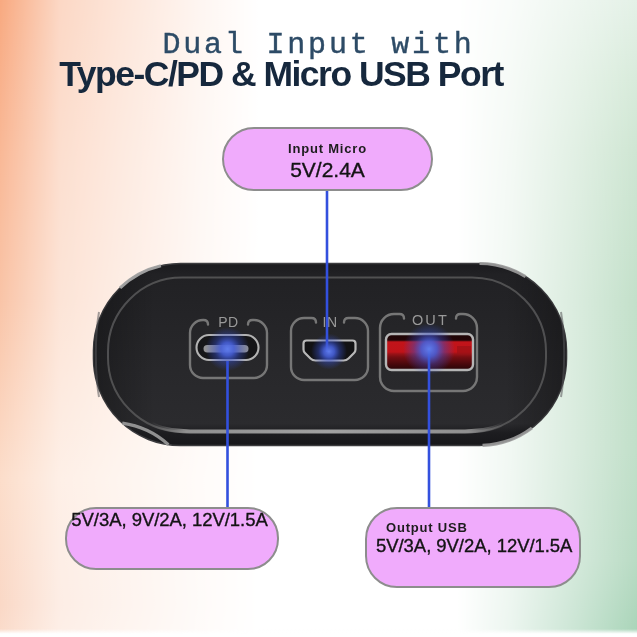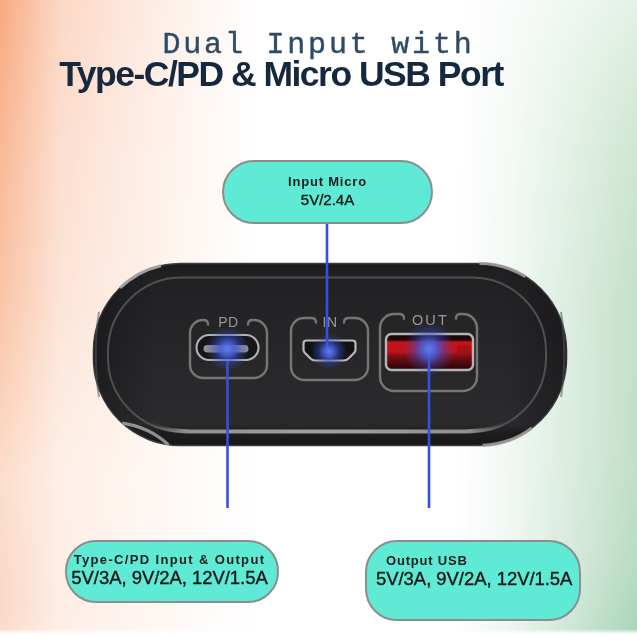--- a/index.html
+++ b/index.html
@@ -10,26 +10,26 @@
   }
   .t1{
     position:absolute;top:28px;left:0;width:637px;text-align:center;
     font-size:30px;font-weight:500;color:#2d4b66;letter-spacing:2.8px;font-family:Liberation Mono, monospace;-webkit-text-stroke:0.4px #2d4b66;
   }
   .t2{
     position:absolute;top:54px;left:0;width:562px;text-align:center;
     font-size:35.5px;font-weight:700;color:#16283d;letter-spacing:-1.5px;
   }
   .bubble{
-    position:absolute;background:#5eead4;border:2.6px solid #8d8d8d;
-    box-sizing:border-box;border-radius:32px;text-align:center;margin-top:33px;
+    position:absolute;background:#f0abfc;border:2.6px solid #8d8d8d;
+    box-sizing:border-box;border-radius:32px;text-align:center;
   }
   .bub-top{left:222px;top:127px;width:211px;height:64px;}
   .bub-top .l1{margin-top:12px;font-size:13px;font-weight:700;color:#1d1d1d;letter-spacing:0.8px;}
-  .bub-top .l2{margin-top:2px;font-size:15px;font-weight:500;color:#141414;letter-spacing:0px;-webkit-text-stroke:0.35px #141414;}
+  .bub-top .l2{margin-top:2px;font-size:21px;font-weight:500;color:#141414;letter-spacing:0px;-webkit-text-stroke:0.35px #141414;}
   .bub-bl{left:65px;top:507px;width:214px;height:63px;border-radius:31px;padding-right:5px;}
   .bub-bl .l1{margin-top:10px;font-size:13px;font-weight:700;color:#1d1d1d;letter-spacing:1.35px;}
   .bub-bl .l2{margin-top:0px;font-size:18.5px;font-weight:500;color:#141414;letter-spacing:-0.05px;-webkit-text-stroke:0.35px #141414;}
   .bub-br{left:365px;top:507px;width:216px;height:81px;border-radius:32px;text-align:left;padding-left:9px;}
   .bub-br .l1{margin-top:11px;margin-left:10px;font-size:13px;font-weight:700;color:#1d1d1d;letter-spacing:0.8px;}
   .bub-br .l2{margin-top:0px;font-size:18.5px;font-weight:500;color:#141414;letter-spacing:-0.05px;-webkit-text-stroke:0.35px #141414;}
   svg{position:absolute;left:0;top:0;transform:translateZ(0);}
 </style>
 </head>
 <body>
@@ -164,20 +164,19 @@
   <circle cx="329" cy="351.5" r="18" fill="url(#glow)"></circle>
   <circle cx="429" cy="349" r="26" fill="url(#glow)"></circle>
 </svg>
 
 <div class="bubble bub-top">
   <div class="l1">Input Micro</div>
   <div class="l2">5V/2.4A</div>
 </div>
 
 <div class="bubble bub-bl">
-  <div class="l1">Type-C/PD Input &amp; Output</div>
   <div class="l2">5V/3A, 9V/2A, 12V/1.5A</div>
 </div>
 
 <div class="bubble bub-br">
   <div class="l1">Output USB</div>
   <div class="l2">5V/3A, 9V/2A, 12V/1.5A</div>
 </div>
 
 </body></html>

